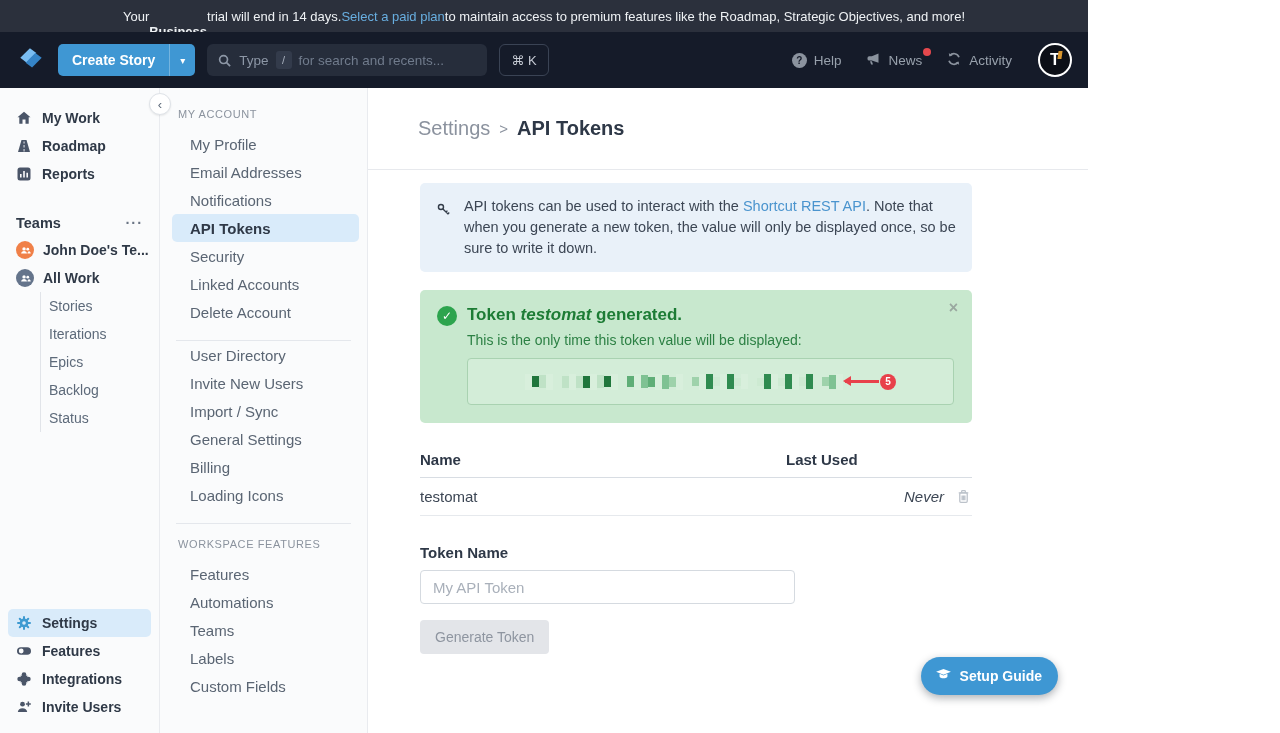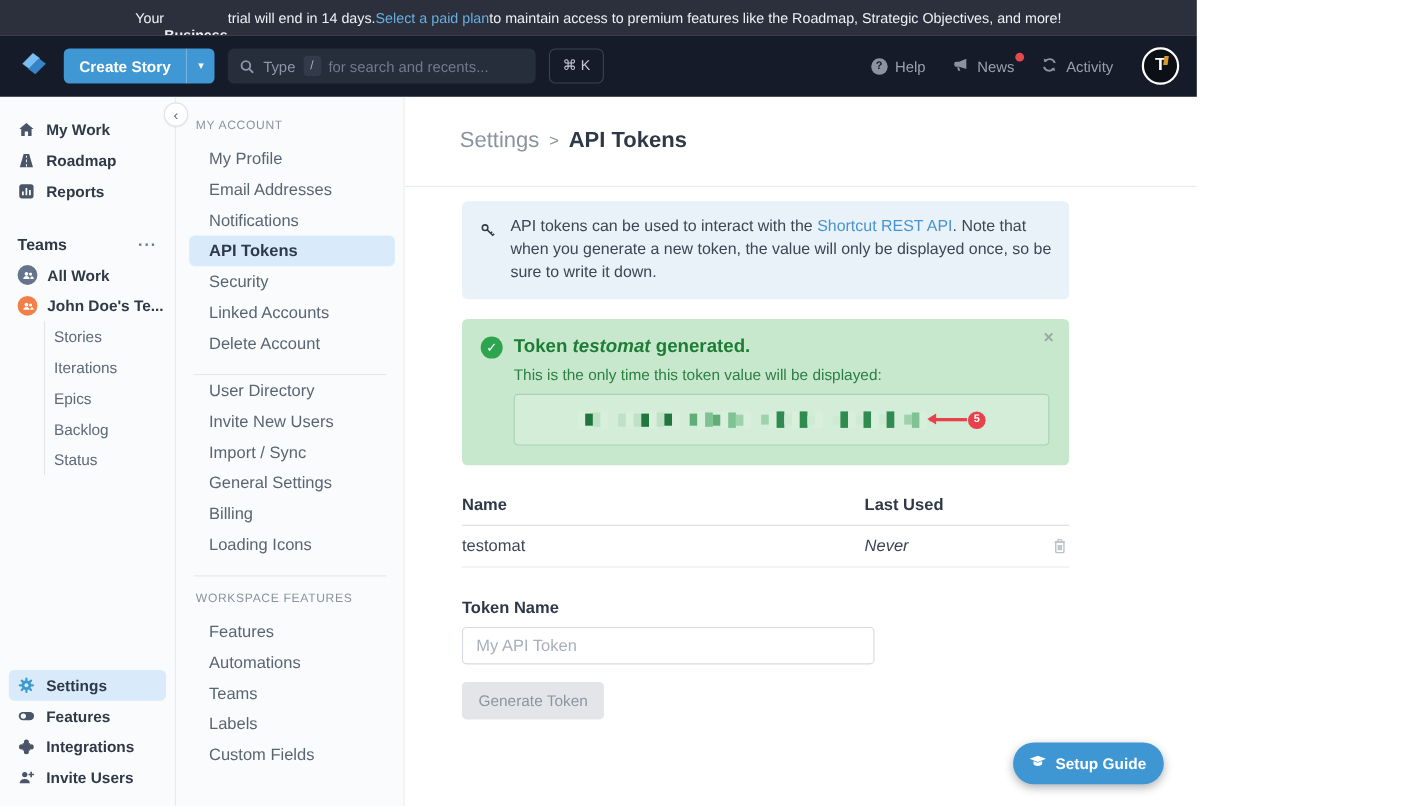--- a/index.html
+++ b/index.html
@@ -119,32 +119,32 @@
                         border-right:8px solid #e8414b; }
   .annot-badge { width:16px; height:16px; border-radius:50%; background:#e8414b; color:#fff;
                  font-size:10px; font-weight:700; display:flex; align-items:center;
                  justify-content:center; margin-left:1px; }
 
   .tok-table { margin-top:28px; }
   .tt-head { display:grid; grid-template-columns:366px 1fr 28px; font-weight:700; font-size:15px;
              color:#2e3847; padding-bottom:9px; border-bottom:1px solid #d8dde3; }
   .tt-row { display:grid; grid-template-columns:366px 1fr 28px; align-items:center; padding:10px 0;
             border-bottom:1px solid #e6e9ed; font-size:15px; color:#3c4654; }
-  .never { font-style:italic; }
+  .never { font-style:italic;text-align:right; }
   .trash { display:flex; justify-content:flex-end; cursor:pointer; }
 
   .form-label { margin-top:28px; font-weight:700; font-size:15px; color:#2e3847; }
   .tok-input { margin-top:9px; display:block; width:375px; height:34px; border:1px solid #d5dae0;
                border-radius:4px; padding:0 12px; font-size:15px; color:#3c4654; background:#fff;
                font-family:inherit; }
   .tok-input::placeholder { color:#a9b0ba; }
   .generate-btn { margin-top:16px; background:#e3e5e9; color:#8e95a0; border:none; border-radius:4px;
                   padding:9px 15px; font-size:14px; font-family:inherit; cursor:pointer; }
 
-  .setup-guide { position:absolute; right:30px; bottom:20px; background:#3e97d3; color:#fff;
+  .setup-guide { position:absolute; right:30px; bottom:38px; background:#3e97d3; color:#fff;
                  border-radius:20px; padding:9px 16px 9px 14px; display:flex; align-items:center;
                  gap:8px; font-weight:700; font-size:14px; box-shadow:0 3px 9px rgba(21,28,41,.35);
                  cursor:pointer;margin-top:32px; }
 </style>
 </head>
 <body>
 
 <div class="app">
 
   <div class="banner">
@@ -246,40 +246,40 @@
           </svg>
         </span>
         <span>Reports</span>
       </div>
 
       <div class="sb-teams-header">
         <span>Teams</span>
         <span class="dots">···</span>
       </div>
       <div class="sb-team">
+        <span class="team-avatar orange">
+          <svg viewBox="0 0 16 16" width="13" height="13" fill="#fff">
+            <circle cx="6.2" cy="6" r="2.1"></circle>
+            <path d="M2.6 11.8c.2-2 1.7-3.2 3.6-3.2s3.4 1.2 3.6 3.2z"></path>
+            <circle cx="10.8" cy="6.4" r="1.7"></circle>
+            <path d="M10.4 11.8c0-1.4.9-2.6 2-2.9 1.2.3 1.9 1.4 2 2.9z"></path>
+          </svg>
+        </span>
+        <span>John Doe's Te...</span>
+      </div>
+      <div class="sb-team">
         <span class="team-avatar gray">
           <svg viewBox="0 0 16 16" width="13" height="13" fill="#fff">
             <circle cx="6.2" cy="6" r="2.1"></circle>
             <path d="M2.6 11.8c.2-2 1.7-3.2 3.6-3.2s3.4 1.2 3.6 3.2z"></path>
             <circle cx="10.8" cy="6.4" r="1.7"></circle>
             <path d="M10.4 11.8c0-1.4.9-2.6 2-2.9 1.2.3 1.9 1.4 2 2.9z"></path>
           </svg>
         </span>
         <span>All Work</span>
-      </div>
-      <div class="sb-team">
-        <span class="team-avatar orange">
-          <svg viewBox="0 0 16 16" width="13" height="13" fill="#fff">
-            <circle cx="6.2" cy="6" r="2.1"></circle>
-            <path d="M2.6 11.8c.2-2 1.7-3.2 3.6-3.2s3.4 1.2 3.6 3.2z"></path>
-            <circle cx="10.8" cy="6.4" r="1.7"></circle>
-            <path d="M10.4 11.8c0-1.4.9-2.6 2-2.9 1.2.3 1.9 1.4 2 2.9z"></path>
-          </svg>
-        </span>
-        <span>John Doe's Te...</span>
       </div>
       <div class="sb-sub">
         <div class="sb-sub-item">
             <span>Stories</span>
           </div>
         <div class="sb-sub-item">
             <span>Iterations</span>
           </div>
         <div class="sb-sub-item">
             <span>Epics</span>

